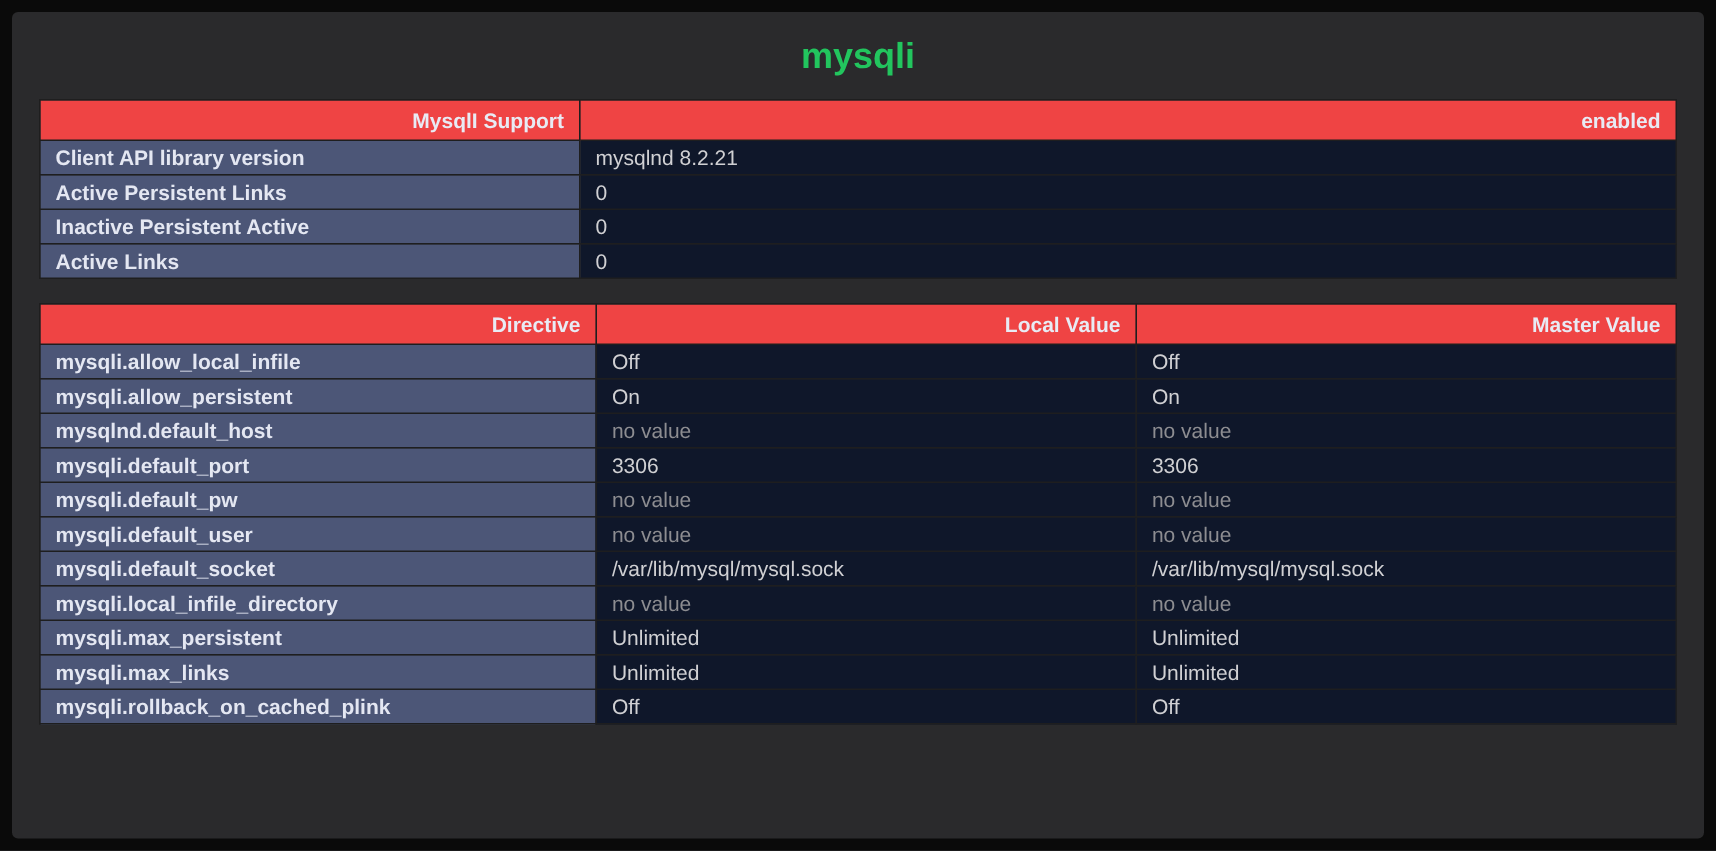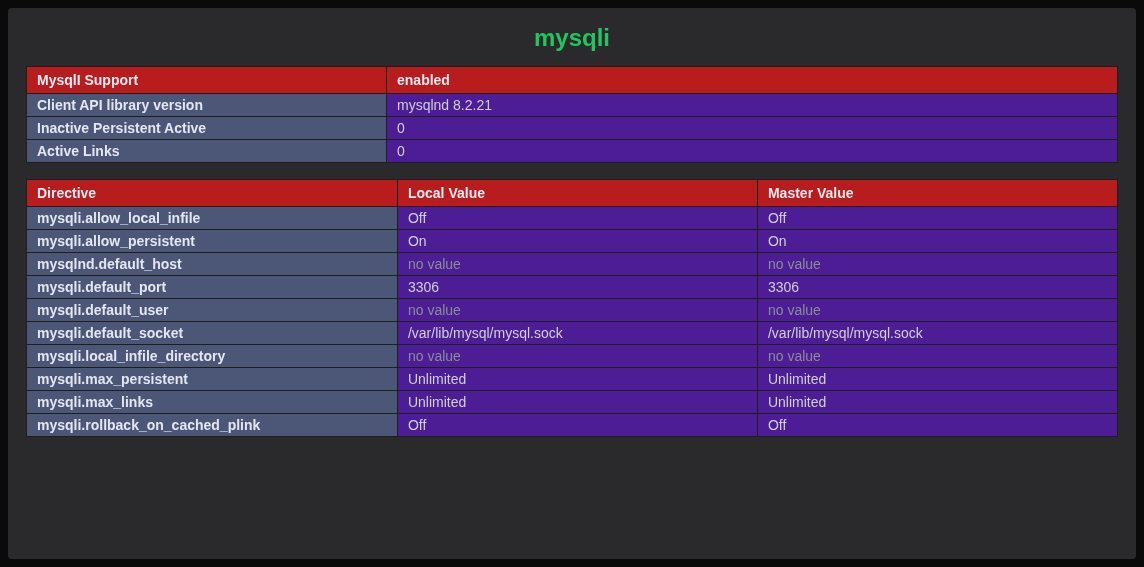--- a/index.html
+++ b/index.html
@@ -23,42 +23,42 @@
     font-weight: 700;
     color: #22c55e;
     margin: 4px 0 14px 0;
   }
   table {
     width: 100%;
     border-collapse: collapse;
     margin-bottom: 16px;
   }
   th {
-    background: #b91c1c;
+    background: #ef4444;
     color: #e8ebf4;
     font-weight: 700;
     font-size: 14px;
-    text-align: left;
+    text-align: right;
     padding: 5px 10px;
     border: 1px solid #1e1e1f;
   }
   td {
     border: 1px solid #1e1e1f;
     padding: 3px 10px;
     font-size: 14px;
     vertical-align: middle;
   }
   td.e {
     background: #4c5677;
     color: #e4e7f2;
     font-weight: 700;
     width: 33%;
   }
   td.v {
-    background: #4c1d95;
+    background: #0f172a;
     color: #d0d0d3;
     font-weight: 400;
   }
   
   .directives td.e { width: 34%; }
   .directives td.v { width: 33%; }
   .novalue {
     color: #8d8d91;
   }
   
@@ -79,20 +79,24 @@
     <tbody>
         <tr>
       <th>MysqlI Support</th>
       <th>enabled</th>
     </tr>
     </tbody>
       <tbody id="support-body">
         <tr>
           <td class="e">Client API library version</td>
           <td class="v">mysqlnd 8.2.21</td>
+        </tr>
+        <tr>
+          <td class="e">Active Persistent Links</td>
+          <td class="v">0</td>
         </tr>
         <tr>
           <td class="e">Inactive Persistent Active</td>
           <td class="v">0</td>
         </tr>
         <tr>
           <td class="e">Active Links</td>
           <td class="v">0</td>
         </tr>
       </tbody>
@@ -121,20 +125,25 @@
           <td class="e">mysqlnd.default_host</td>
           <td class="v"><span class="novalue">no value</span></td>
           <td class="v"><span class="novalue">no value</span></td>
         </tr>
         <tr>
           <td class="e">mysqli.default_port</td>
           <td class="v">3306</td>
           <td class="v">3306</td>
         </tr>
         <tr>
+          <td class="e">mysqli.default_pw</td>
+          <td class="v"><span class="novalue">no value</span></td>
+          <td class="v"><span class="novalue">no value</span></td>
+        </tr>
+        <tr>
           <td class="e">mysqli.default_user</td>
           <td class="v"><span class="novalue">no value</span></td>
           <td class="v"><span class="novalue">no value</span></td>
         </tr>
         <tr>
           <td class="e">mysqli.default_socket</td>
           <td class="v">/var/lib/mysql/mysql.sock</td>
           <td class="v">/var/lib/mysql/mysql.sock</td>
         </tr>
         <tr>

